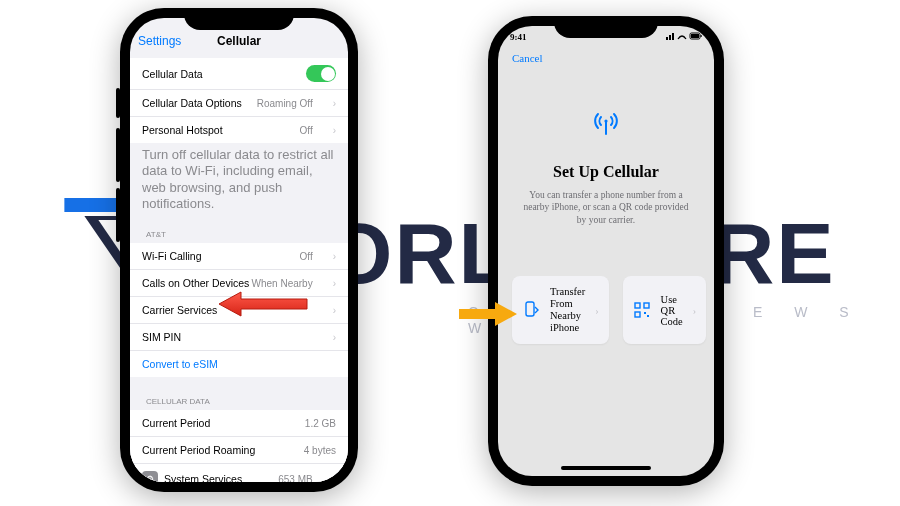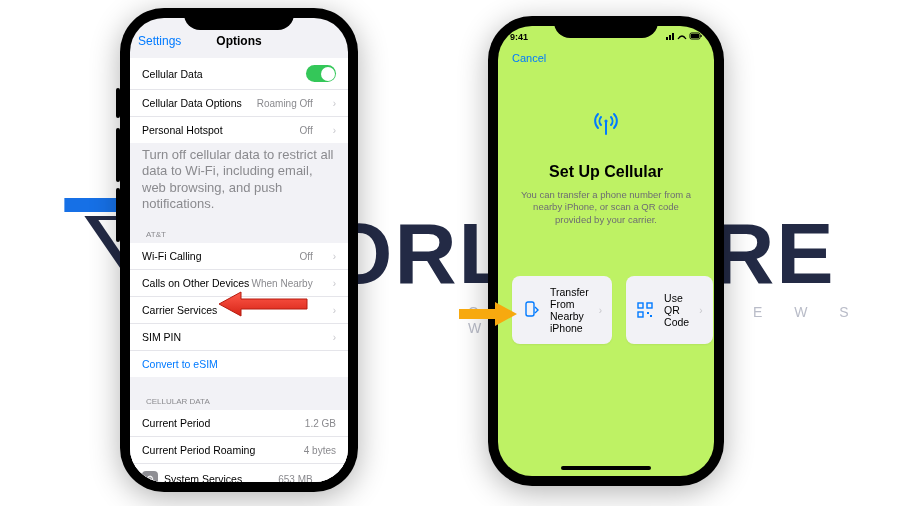--- a/index.html
+++ b/index.html
@@ -79,21 +79,21 @@
     background: #000;
     border-radius: 0 0 16px 16px;
     z-index: 5;
   }
 
   .p1 { left: 120px; top: 8px; width: 238px; height: 484px; }
   .p1 .screen { left: 10px; right: 10px; top: 10px; bottom: 10px; }
   .p1 .notch { width: 110px; }
 
   .p2 { left: 488px; top: 16px; width: 236px; height: 470px; }
-  .p2 .screen { left: 10px; right: 10px; top: 10px; bottom: 10px; background: #bef264; }
+  .p2 .screen { left: 10px; right: 10px; top: 10px; bottom: 10px; background: #e5e5e5; font-family: Liberation Serif, serif; }
   .p2 .notch { width: 104px; }
 
   
   .p1::before {
     content: ""; position: absolute; left: -4px; top: 80px; width: 4px; height: 30px; background:#000; border-radius: 2px;
   }
   .p1::after {
     content: ""; position: absolute; left: -4px; top: 120px; width: 4px; height: 54px; background:#000; border-radius: 2px; box-shadow: 0 60px 0 #000;
   }
 
@@ -189,21 +189,21 @@
 </div>
 <div class="bg-sub">O N L I N E   N E W S   W I R E</div>
 
 <div class="phones">
 
 <div class="phone p1">
   <div class="notch"></div>
   <div class="screen">
     <div class="hdr">
       <span class="back">Settings</span>
-      <span>Options</span>
+      <span>Cellular</span>
     </div>
     <div class="list">
       <div class="row">
         <span>Cellular Data</span>
         <span class="toggle"></span>
       </div>
       <div class="row">
         <span>Cellular Data Options</span>
         <span class="val">
               <span>Roaming Off</span>

